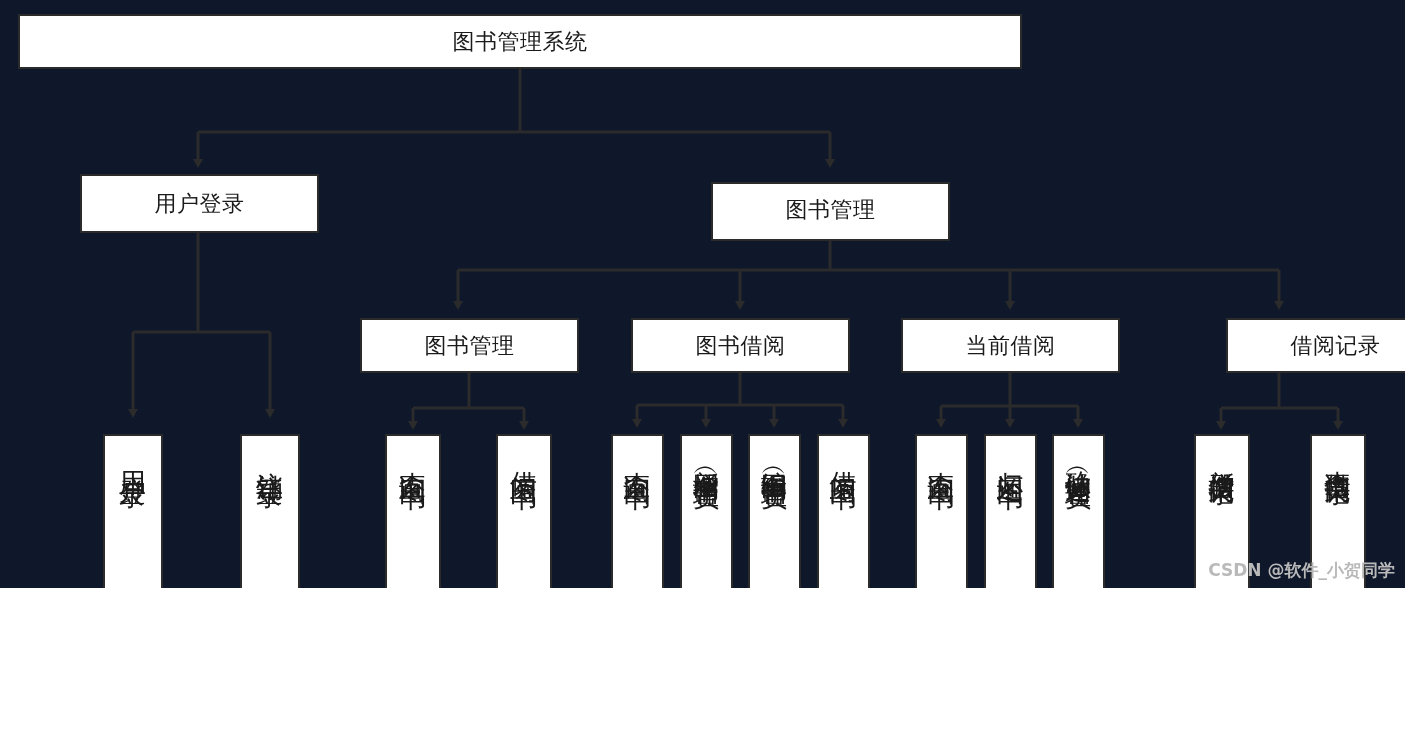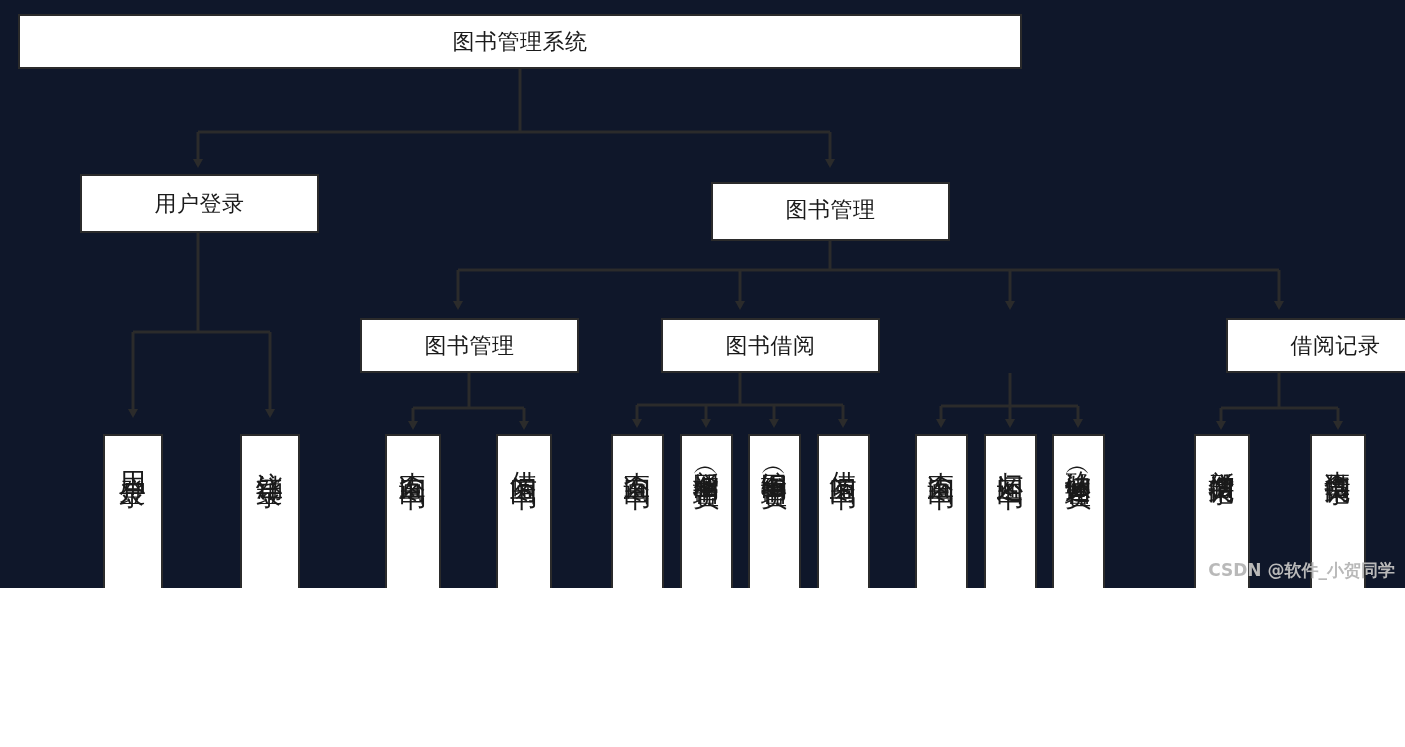--- a/index.html
+++ b/index.html
@@ -135,24 +135,27 @@
   </div>
 
   <div class="node horiz" style="left:711px; top:182px; width:239px; height:59px;font-family:Liberation Mono, monospace;">
     <span class="lbl">图书管理</span>
   </div>
 
   <div class="node horiz" style="left:360px; top:318px; width:219px; height:55px;">
     <span class="lbl">图书管理</span>
   </div>
 
-  <div class="node horiz" style="left:661px; top:318px; width:219px; height:55px;">
+  <div class="node horiz" style="left:631px; top:318px; width:219px; height:55px;">
     <span class="lbl">图书借阅</span>
   </div>
 
+  <div class="node horiz" style="left:901px; top:318px; width:219px; height:55px;">
+    <span class="lbl">当前借阅</span>
+  </div>
 
   <div class="node horiz" style="left:1226px; top:318px; width:219px; height:55px;">
     <span class="lbl">借阅记录</span>
   </div>
 
   <div class="node vert" style="left:103px; top:434px; width:60px; height:301px;">
     <span class="lbl">用户登录</span>
   </div>
 
   <div class="node vert" style="left:240px; top:434px; width:60px; height:301px;">

